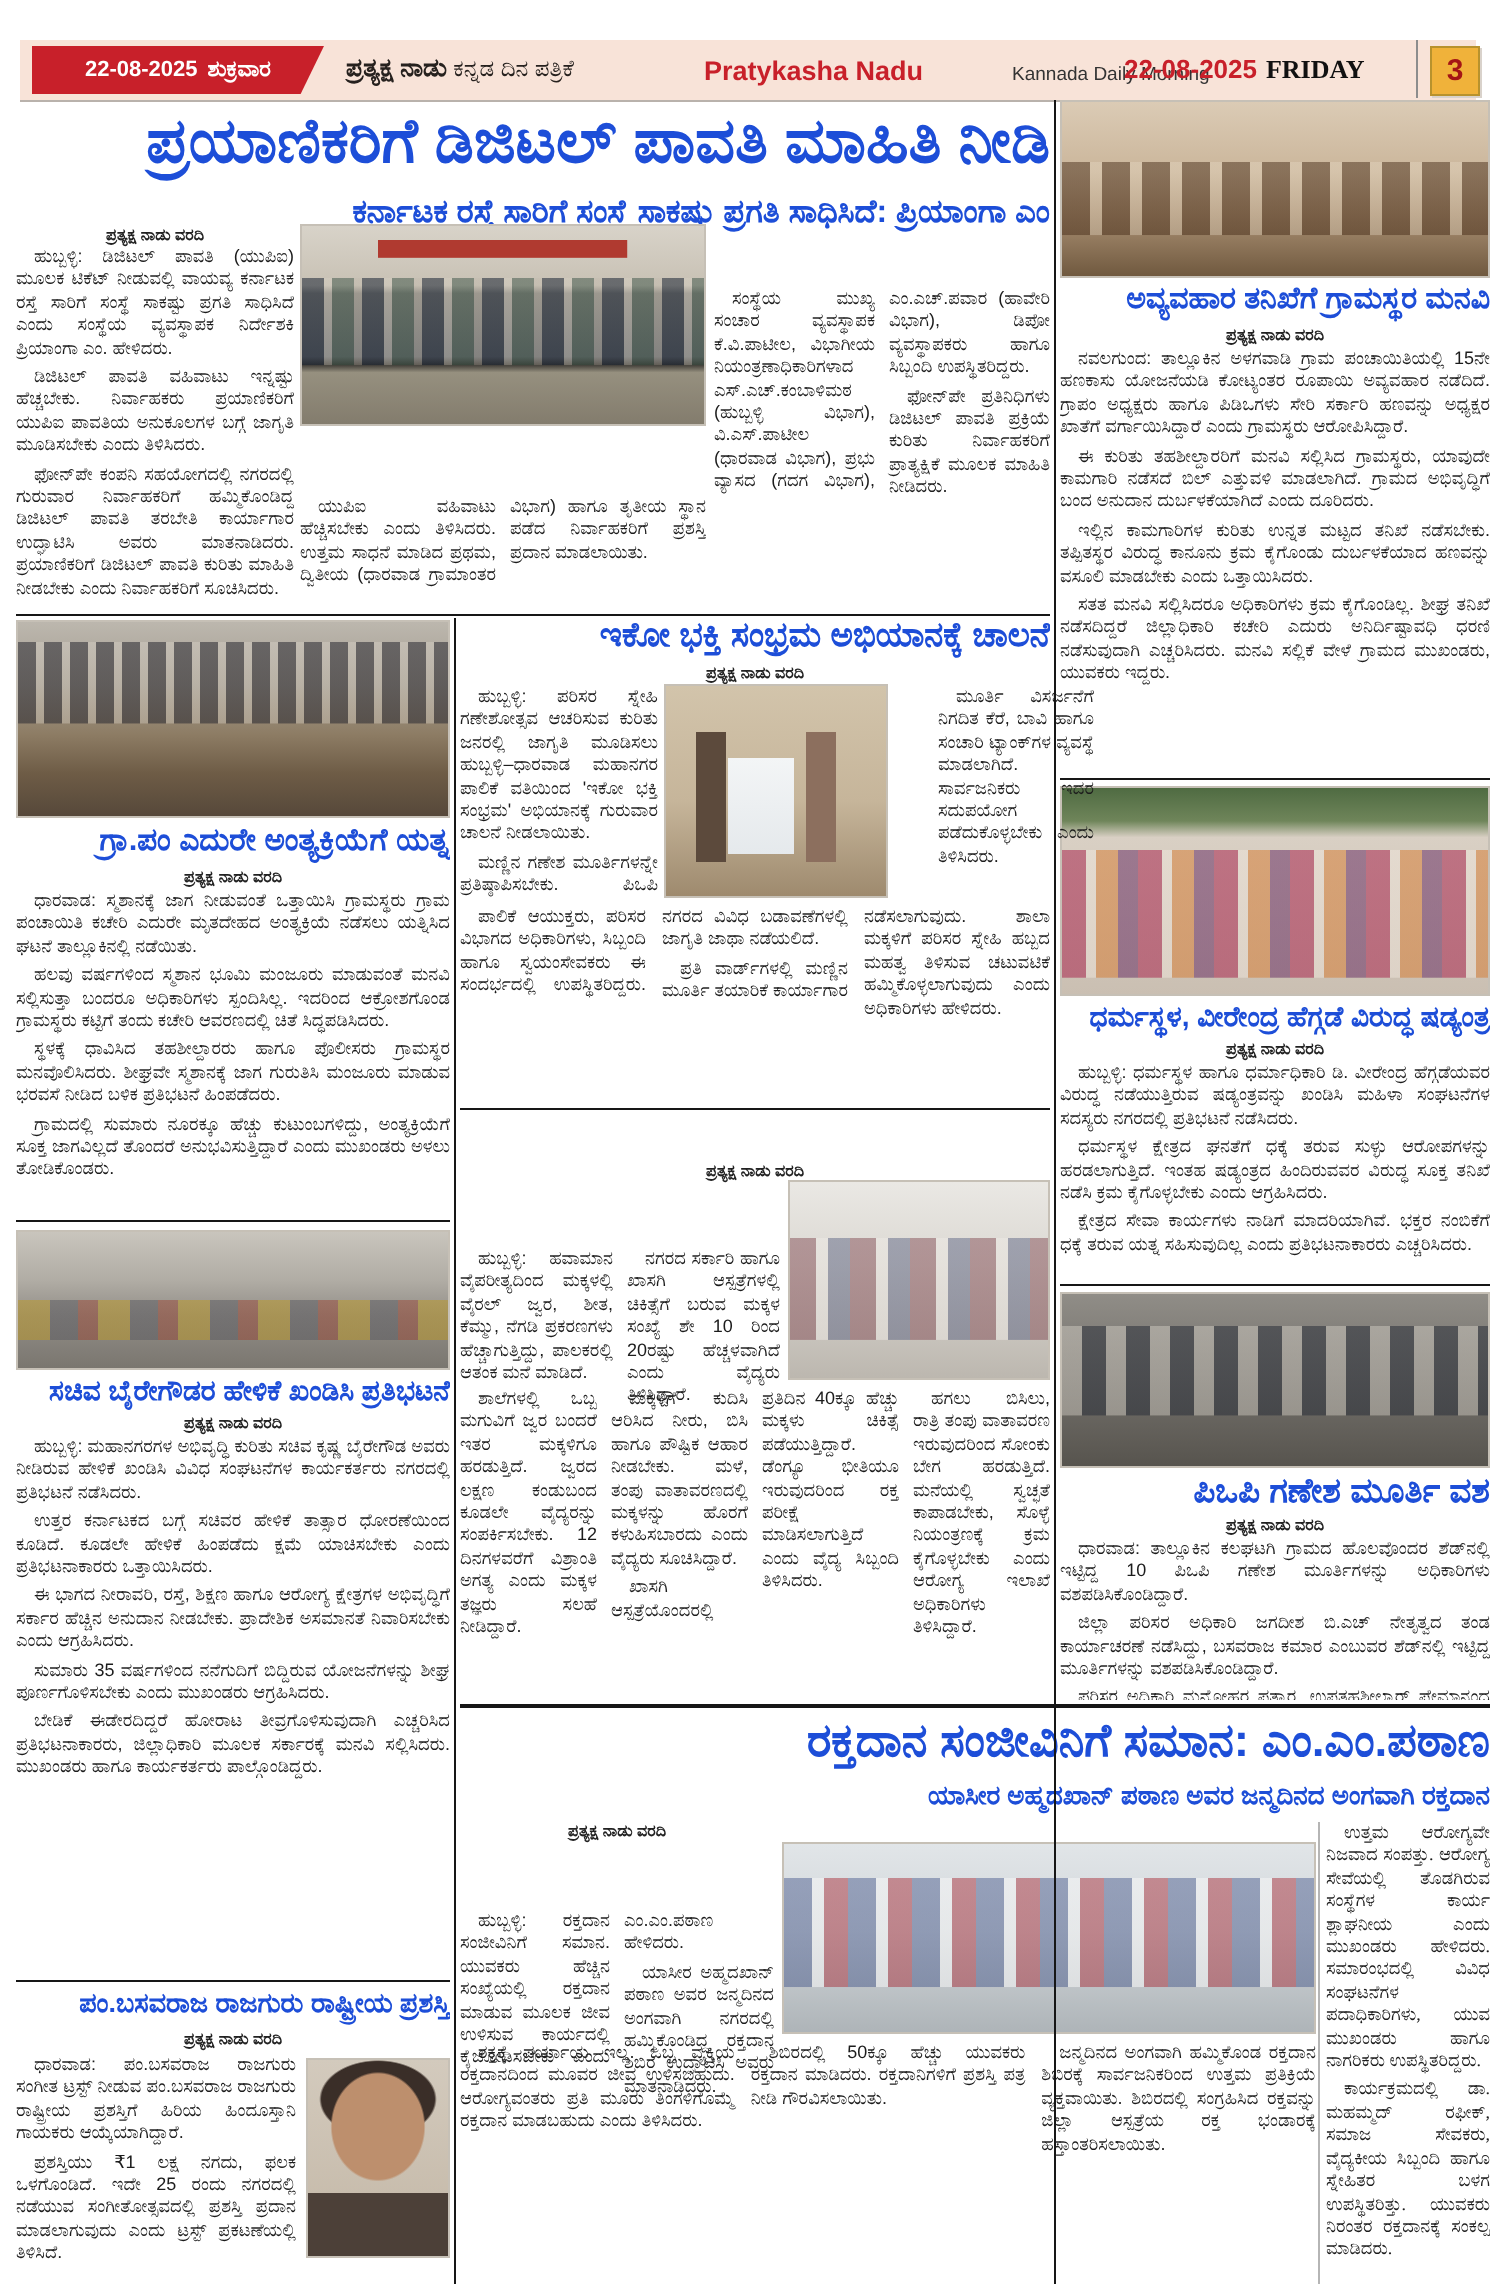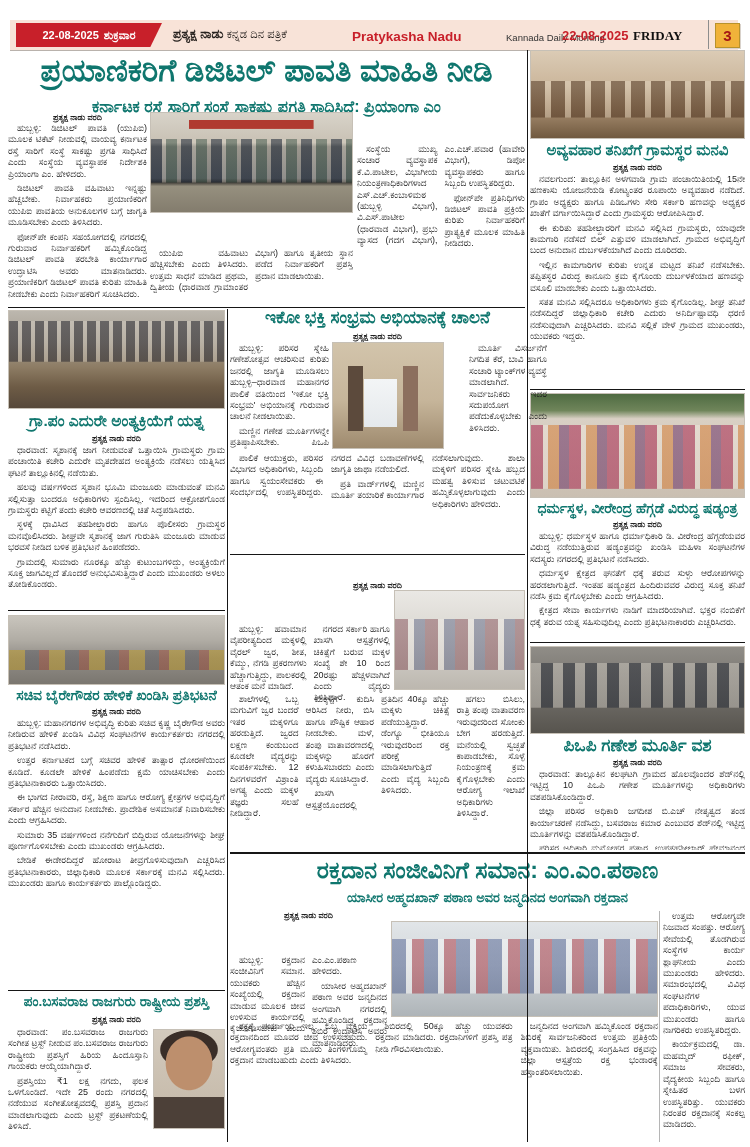--- a/index.html
+++ b/index.html
@@ -17,21 +17,21 @@
   #mast-en .r{color:#c8202a;font-weight:bold;font-size:13.5px;}
   #mast-en .s{color:#333;font-size:9.5px;margin-left:40px;}
   #dater{position:absolute;left:552px;top:6px;white-space:nowrap;font-weight:bold;}
   #dater .d{color:#c8202a;font-size:13px;}
   #dater .w{color:#111;font-size:13px;font-family:"Liberation Serif",serif;}
   #hdr .vsep{position:absolute;left:698px;top:0;width:1px;height:29px;background:#8d8d8d;}
   #pgbox{position:absolute;left:705px;top:3px;width:23px;height:23px;background:#f0b23a;border:1px solid #b8922d;
          color:#a41515;font-weight:bold;font-size:15px;display:flex;align-items:center;justify-content:center;
          box-shadow:1px 1px 0 #d9d2cb;}
   
-  .hl{font-weight:bold;color:#0f766e;text-align:center;line-height:1.08;overflow:hidden;}
+  .hl{font-weight:bold;color:#1d4ed8;text-align:right;line-height:1.08;overflow:hidden;}
   .byl{font-size:8px;font-weight:bold;text-align:center;color:#222;}
   .txt{overflow:hidden;}
   .bp{font-size:9px;line-height:11.4px;text-align:justify;margin:0 0 3px 0;text-indent:9px;color:#1c1c1c;}
   .cols2{column-count:2;column-gap:7px;margin-top:32px;}
   .cols3{column-count:3;column-gap:8px;}
   .cols4{column-count:4;column-gap:7px;}
   .hrule{background:#161616;height:1px;}
   .vrule{background:#161616;width:1px;}
   .vrule-lt{background:#b5b5b5;width:1px;}
   
@@ -213,21 +213,21 @@
   <div class="abs hrule" style="left:230px;top:852px;width:515px;height:2px;"></div>
   <div class="abs hl" style="left:230px;top:858px;width:515px;height:30px;font-size:23px;">ರಕ್ತದಾನ ಸಂಜೀವಿನಿಗೆ ಸಮಾನ: ಎಂ.ಎಂ.ಪಠಾಣ</div>
   <div class="abs hl" style="left:230px;top:891px;width:515px;height:18px;font-size:13px;">ಯಾಸೀರ ಅಹ್ಮದಖಾನ್ ಪಠಾಣ ಅವರ ಜನ್ಮದಿನದ ಅಂಗವಾಗಿ ರಕ್ತದಾನ</div>
   <div class="abs byl" style="left:230px;top:911px;width:157px;">ಪ್ರತ್ಯಕ್ಷ ನಾಡು ವರದಿ</div>
   <div class="abs txt cols2" style="left:230px;top:923px;width:157px;height:95px;">
     <p class="bp">ಹುಬ್ಬಳ್ಳಿ: ರಕ್ತದಾನ ಸಂಜೀವಿನಿಗೆ ಸಮಾನ. ಯುವಕರು ಹೆಚ್ಚಿನ ಸಂಖ್ಯೆಯಲ್ಲಿ ರಕ್ತದಾನ ಮಾಡುವ ಮೂಲಕ ಜೀವ ಉಳಿಸುವ ಕಾರ್ಯದಲ್ಲಿ ಕೈಜೋಡಿಸಬೇಕು ಎಂದು ಎಂ.ಎಂ.ಪಠಾಣ ಹೇಳಿದರು.</p>
     <p class="bp">ಯಾಸೀರ ಅಹ್ಮದಖಾನ್ ಪಠಾಣ ಅವರ ಜನ್ಮದಿನದ ಅಂಗವಾಗಿ ನಗರದಲ್ಲಿ ಹಮ್ಮಿಕೊಂಡಿದ್ದ ರಕ್ತದಾನ ಶಿಬಿರ ಉದ್ಘಾಟಿಸಿ ಅವರು ಮಾತನಾಡಿದರು.</p>
   </div>
   <div class="abs photo ph-blood" style="left:391px;top:921px;width:267px;height:96px;"></div>
   <div class="abs vrule-lt" style="left:659px;top:911px;height:231px;"></div>
-  <div class="abs txt" style="left:663px;top:911px;width:82px;height:231px;">
+  <div class="abs txt" style="left:663px;top:911px;width:82px;height:231px;font-family:Liberation Serif, serif;">
     <p class="bp">ಉತ್ತಮ ಆರೋಗ್ಯವೇ ನಿಜವಾದ ಸಂಪತ್ತು. ಆರೋಗ್ಯ ಸೇವೆಯಲ್ಲಿ ತೊಡಗಿರುವ ಸಂಸ್ಥೆಗಳ ಕಾರ್ಯ ಶ್ಲಾಘನೀಯ ಎಂದು ಮುಖಂಡರು ಹೇಳಿದರು. ಸಮಾರಂಭದಲ್ಲಿ ವಿವಿಧ ಸಂಘಟನೆಗಳ ಪದಾಧಿಕಾರಿಗಳು, ಯುವ ಮುಖಂಡರು ಹಾಗೂ ನಾಗರಿಕರು ಉಪಸ್ಥಿತರಿದ್ದರು.</p>
     <p class="bp">ಕಾರ್ಯಕ್ರಮದಲ್ಲಿ ಡಾ. ಮಹಮ್ಮದ್ ರಫೀಕ್, ಸಮಾಜ ಸೇವಕರು, ವೈದ್ಯಕೀಯ ಸಿಬ್ಬಂದಿ ಹಾಗೂ ಸ್ನೇಹಿತರ ಬಳಗ ಉಪಸ್ಥಿತರಿತ್ತು. ಯುವಕರು ನಿರಂತರ ರಕ್ತದಾನಕ್ಕೆ ಸಂಕಲ್ಪ ಮಾಡಿದರು.</p>
   </div>
   <div class="abs txt cols3" style="left:230px;top:1021px;width:428px;height:121px;">
     <p class="bp">ರಕ್ತಕ್ಕೆ ಪರ್ಯಾಯ ಇಲ್ಲ. ಒಬ್ಬ ವ್ಯಕ್ತಿಯ ರಕ್ತದಾನದಿಂದ ಮೂವರ ಜೀವ ಉಳಿಸಬಹುದು. ಆರೋಗ್ಯವಂತರು ಪ್ರತಿ ಮೂರು ತಿಂಗಳಿಗೊಮ್ಮೆ ರಕ್ತದಾನ ಮಾಡಬಹುದು ಎಂದು ತಿಳಿಸಿದರು.</p>
     <p class="bp">ಶಿಬಿರದಲ್ಲಿ 50ಕ್ಕೂ ಹೆಚ್ಚು ಯುವಕರು ರಕ್ತದಾನ ಮಾಡಿದರು. ರಕ್ತದಾನಿಗಳಿಗೆ ಪ್ರಶಸ್ತಿ ಪತ್ರ ನೀಡಿ ಗೌರವಿಸಲಾಯಿತು.</p>
     <p class="bp">ಜನ್ಮದಿನದ ಅಂಗವಾಗಿ ಹಮ್ಮಿಕೊಂಡ ರಕ್ತದಾನ ಶಿಬಿರಕ್ಕೆ ಸಾರ್ವಜನಿಕರಿಂದ ಉತ್ತಮ ಪ್ರತಿಕ್ರಿಯೆ ವ್ಯಕ್ತವಾಯಿತು. ಶಿಬಿರದಲ್ಲಿ ಸಂಗ್ರಹಿಸಿದ ರಕ್ತವನ್ನು ಜಿಲ್ಲಾ ಆಸ್ಪತ್ರೆಯ ರಕ್ತ ಭಂಡಾರಕ್ಕೆ ಹಸ್ತಾಂತರಿಸಲಾಯಿತು.</p>
   </div>
 
   <div class="abs vrule" style="left:227px;top:309px;height:833px;"></div>

